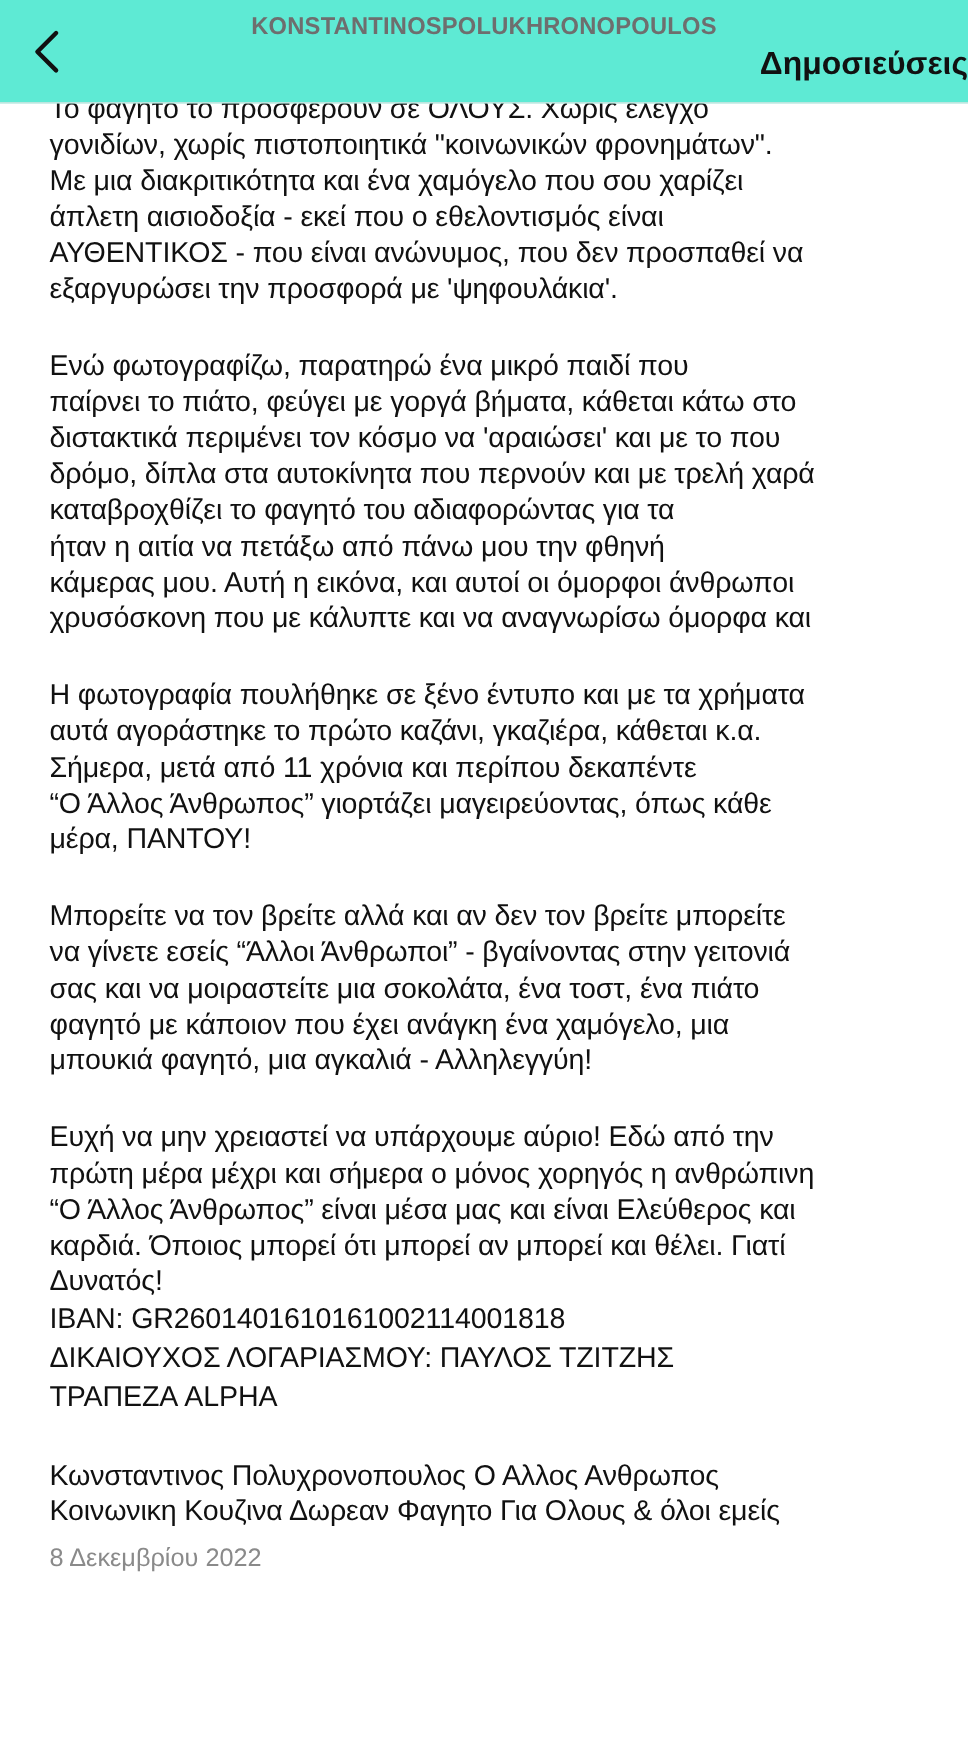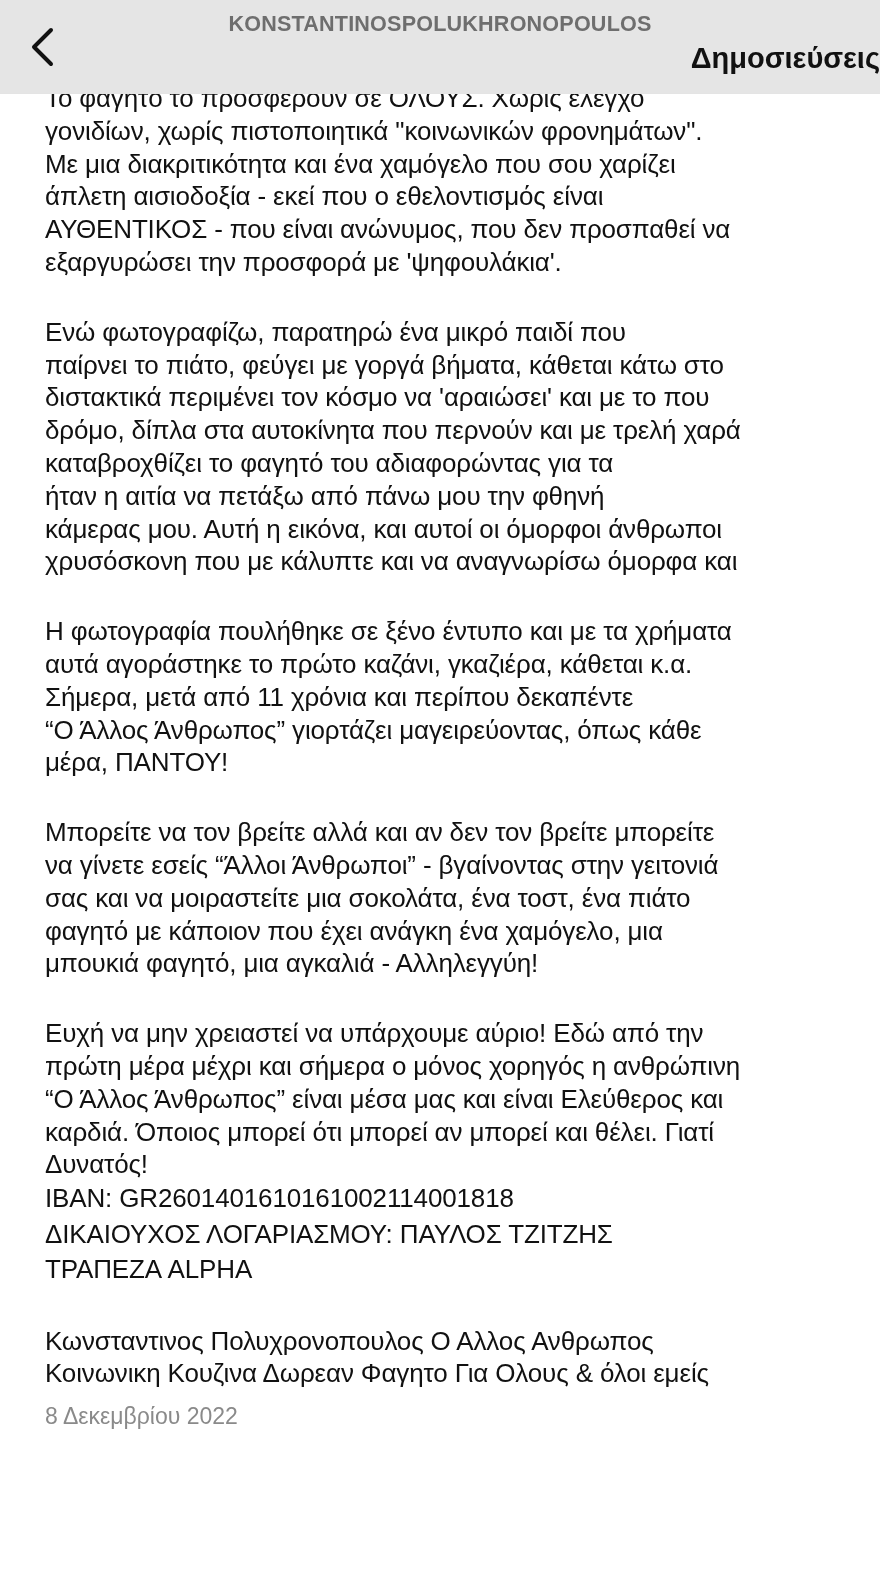--- a/index.html
+++ b/index.html
@@ -13,21 +13,21 @@
       overflow: hidden;
       position: relative;
       font-family: "Liberation Sans", "DejaVu Sans", sans-serif;
       color: #111111;
     }
     .header {
       position: absolute;
       top: 0; left: 0;
       width: 880px;
       height: 93px;
-      background: #e5e5e5;
+      background: #5eead4;
       border-bottom: 1px solid #e4e4e4;
       z-index: 10;
     }
     .back-btn {
       position: absolute;
       left: 22px;
       top: 24px;
       width: 40px;
       height: 46px;
       display: flex;

